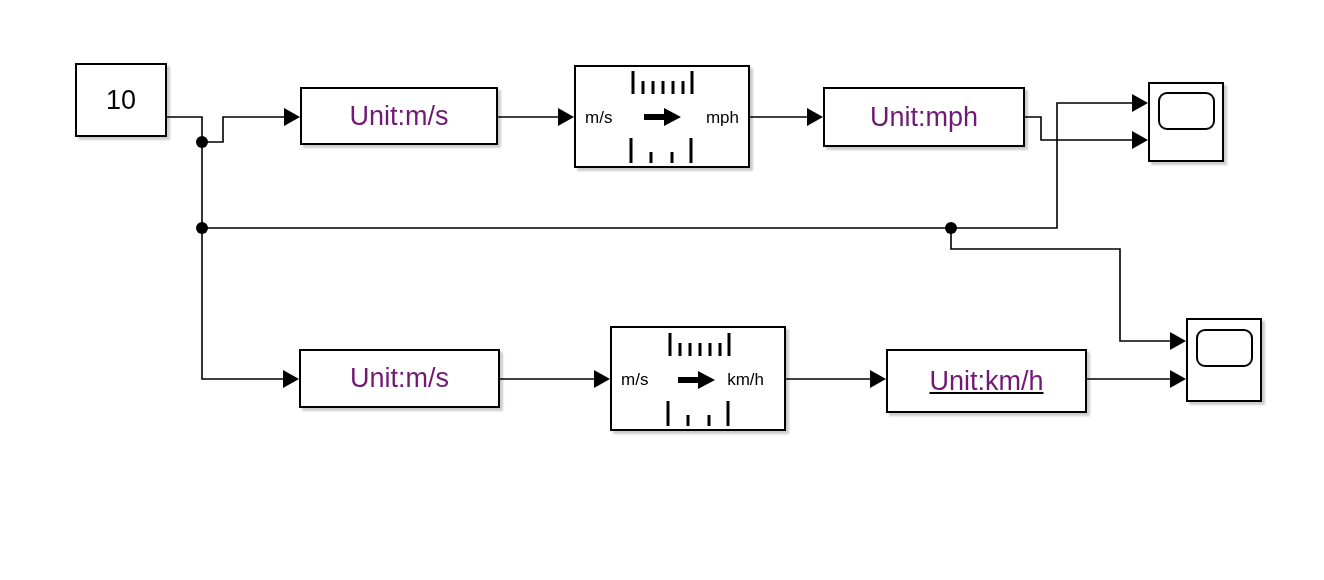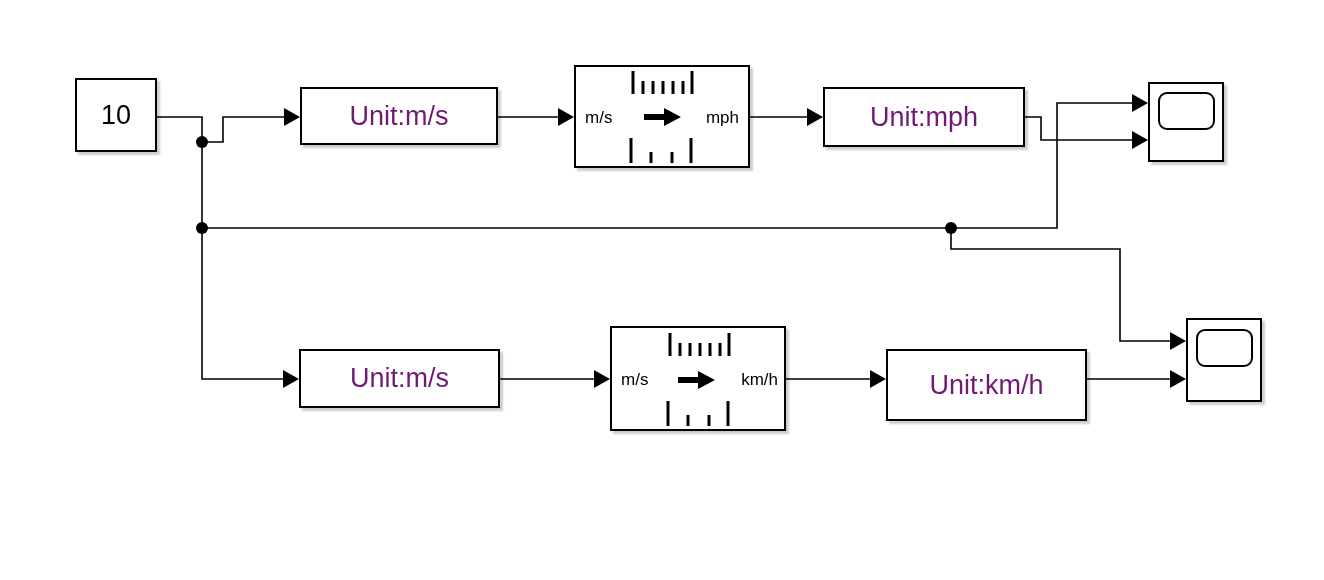--- a/index.html
+++ b/index.html
@@ -125,21 +125,21 @@
     <polygon points="610,379 594,370 594,388"></polygon>
     <polygon points="886,379 870,370 870,388"></polygon>
     <polygon points="1186,341 1170,332 1170,350"></polygon>
     <polygon points="1186,379 1170,370 1170,388"></polygon>
 
     <circle cx="202" cy="142" r="6"></circle>
     <circle cx="202" cy="228" r="6"></circle>
     <circle cx="951" cy="228" r="6"></circle>
   </svg>
 
-  <div class="block" style="left:75px; top:78px; width:82px; height:74px;">
+  <div class="block" style="left:75px; top:63px; width:92px; height:74px;">
     <span class="constant-label">10</span>
   </div>
 
   <div class="block" style="left:300px; top:87px; width:198px; height:58px;">
     <span class="block-label">Unit:m/s</span>
   </div>
 
   <div class="block conv-block" style="left:574px; top:65px; width:176px; height:103px;">
     <svg class="conv-icon" width="172" height="99" viewBox="0 0 172 99" xmlns="http://www.w3.org/2000/svg">
       <g stroke="#000000" stroke-width="3" fill="none">
@@ -192,24 +192,24 @@
         <line x1="56" y1="73" x2="56" y2="98"></line>
         <line x1="76" y1="87" x2="76" y2="98"></line>
         <line x1="97" y1="87" x2="97" y2="98"></line>
         <line x1="116" y1="73" x2="116" y2="98"></line>
       </g>
 
       <line x1="66" y1="52" x2="90" y2="52" stroke="#000000" stroke-width="6"></line>
       <polygon points="103,52 86,43 86,61" fill="#000000"></polygon>
     </svg>
     <span class="conv-unit from">m/s</span>
-    <span class="conv-unit to" style="right:6px;">km/h</span>
-  </div>
-
-  <div class="block" style="left:886px; top:349px; width:201px; height:72px;">
+    <span class="conv-unit to" style="right:20px;">km/h</span>
+  </div>
+
+  <div class="block" style="left:886px; top:349px; width:201px; height:64px;text-decoration:underline;">
     <span class="block-label">Unit:km/h</span>
   </div>
 
   <div class="block" style="left:1186px; top:318px; width:76px; height:84px;">
     <div class="scope-screen" style="top:9px;"></div>
   </div>
 
 </div>
 
 </body></html>

